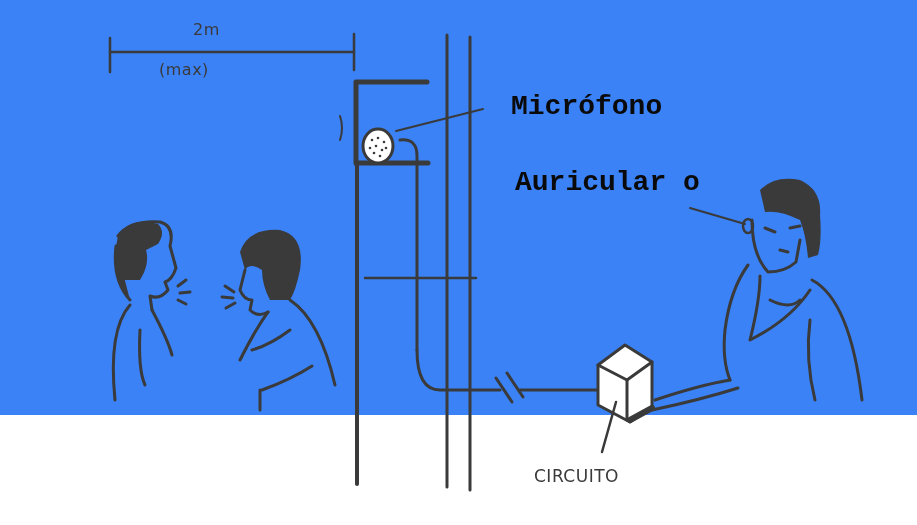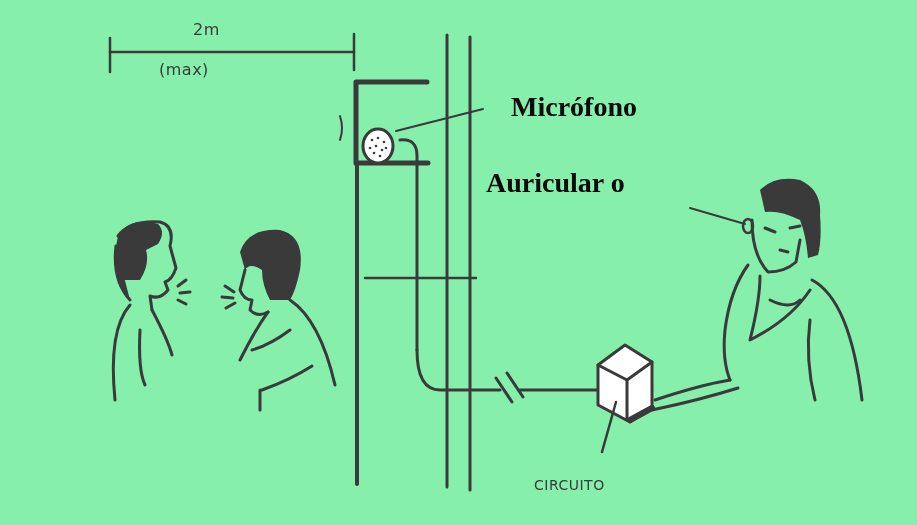--- a/index.html
+++ b/index.html
@@ -1,19 +1,19 @@
 <!DOCTYPE html>
 <html><head>
 <meta charset="utf-8">
 <style>
   html, body { margin: 0; padding: 0; background: #ffffff; }
   body { width: 917px; height: 525px; position: relative; overflow: hidden; }
-  .canvas { position: absolute; left: 0; top: 0; width: 917px; height: 525px; background: #86efac; }
+  .canvas { position: absolute; left: 0; top: 0; width: 917px; height: 415px; background: #3b82f6; }
   svg { position: absolute; left: 0; top: 0; }
-  .lbl { position: absolute; font-family: Liberation Serif, serif; font-weight: bold; color: #0a0a0a; font-size: 28px; line-height: 38px; white-space: nowrap; }
+  .lbl { position: absolute; font-family: Liberation Mono, monospace; font-weight: bold; color: #0a0a0a; font-size: 28px; line-height: 38px; white-space: nowrap; }
   .small { position: absolute; font-family: "DejaVu Sans", sans-serif; color: #3a3a3a; font-size: 16px; white-space: nowrap; letter-spacing: 0.5px; }
 </style>
 </head>
 <body>
 
 <div class="canvas">
 
   <svg width="917" height="525" viewBox="0 0 917 525">
     <g stroke="#3a3a3a" fill="none" stroke-linecap="round" stroke-linejoin="round">
 
@@ -115,16 +115,16 @@
       <line x1="690" y1="208" x2="745" y2="224" stroke-width="2"></line>
 
       <path d="M340,116 Q344,128 340,140" stroke-width="2"></path>
     </g>
   </svg>
 
   <div class="small" style="left:193px; top:20px;">2m</div>
   <div class="small" style="left:159px; top:60px;">(max)</div>
 
   <div class="lbl" style="left:511px; top:88px;">Micrófono</div>
-  <div class="lbl" style="left:486px; top:164px;">Auricular o</div>
+  <div class="lbl" style="left:515px; top:164px;">Auricular o</div>
 
-  <div class="small" style="left:534px; top:477px; font-size:14px;">CIRCUITO</div>
+  <div class="small" style="left:534px; top:466px; font-size:17px;">CIRCUITO</div>
 </div>
 
 </body></html>

